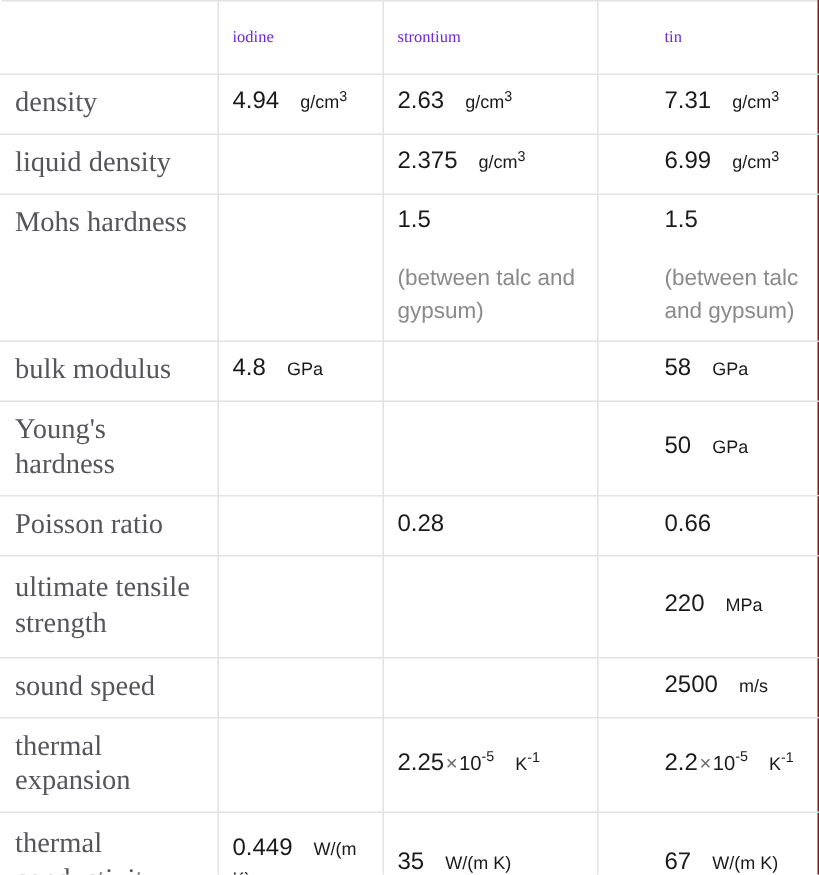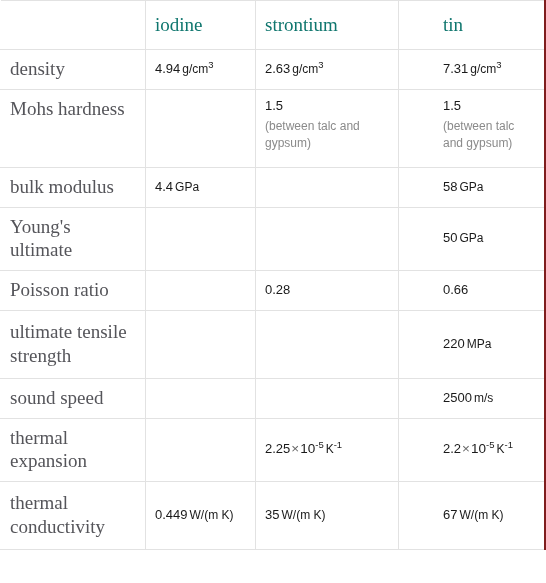--- a/index.html
+++ b/index.html
@@ -37,30 +37,30 @@
     vertical-align: middle;
     text-align: left;
     font-weight: normal;
   }
   table.props th:first-child,
   table.props td:first-child {
     border-left: 1px solid #ffffff;
   }
   table.props th:last-child,
   table.props td:last-child {
-    border-right: 3px solid #7f1d1d;
+    border-right: 1px solid #7f1d1d;
     padding-left: 44px;
   }
 
   
   thead th {
     text-align: center;
     font-family: "Liberation Serif", serif;
-    font-size: 19px;
-    color: #0f766e;
+    font-size: 11px;
+    color: #6d28d9;
     height: 33px;
     padding-top: 6px;
     padding-bottom: 6px;
   }
   thead th.corner {
     border-right: 1px solid #e2e2e2;
   }
 
   
   td.rowlabel {
@@ -72,40 +72,40 @@
 
   
   td.val {
     font-family: "Liberation Sans", sans-serif;
     font-size: 13.5px;
     color: #1a1a1a;
     line-height: 1.3;
   }
   td.val .unit {
     font-size: 12px;
-    margin-left: 2px;
+    margin-left: 14px;
   }
   td.val .num {
-    font-size: 13px;
+    font-size: 16px;
   }
   sup {
     font-size: 9.5px;
     vertical-align: super;
     line-height: 0;
   }
   .times {
     color: #666;
     padding: 0 1px;
   }
   .note {
     display: block;
-    font-size: 12px;
+    font-size: 15px;
     color: #8a8a8a;
     line-height: 1.45;
-    margin-top: 3px;
+    margin-top: 18px;
   }
   tr.tall td { height: 52px; }
   tr.mohs td { height: 62px; vertical-align: top; }
   tr.mohs td.rowlabel { vertical-align: top; }
 </style>
 </head>
 <body>
 
 <div class="page">
 
@@ -124,34 +124,40 @@
         <th>tin</th>
       </tr>
     </thead>
     <tbody>
         <tr>
           <td class="rowlabel">density</td>
           <td class="val"><span class="num">4.94</span><span class="unit">g/cm<sup>3</sup></span></td>
           <td class="val"><span class="num">2.63</span><span class="unit">g/cm<sup>3</sup></span></td>
           <td class="val"><span class="num">7.31</span><span class="unit">g/cm<sup>3</sup></span></td>
         </tr>
+        <tr>
+          <td class="rowlabel">liquid density</td>
+          <td class="val"></td>
+          <td class="val"><span class="num">2.375</span><span class="unit">g/cm<sup>3</sup></span></td>
+          <td class="val"><span class="num">6.99</span><span class="unit">g/cm<sup>3</sup></span></td>
+        </tr>
         <tr class="mohs">
           <td class="rowlabel">Mohs hardness</td>
           <td class="val"></td>
           <td class="val"><span class="num">1.5</span><span class="note">(between talc and gypsum)</span></td>
           <td class="val"><span class="num">1.5</span><span class="note">(between talc and gypsum)</span></td>
         </tr>
         <tr>
           <td class="rowlabel">bulk modulus</td>
-          <td class="val"><span class="num">4.4</span><span class="unit">GPa</span></td>
+          <td class="val"><span class="num">4.8</span><span class="unit">GPa</span></td>
           <td class="val"></td>
           <td class="val"><span class="num">58</span><span class="unit">GPa</span></td>
         </tr>
         <tr>
-          <td class="rowlabel">Young's ultimate</td>
+          <td class="rowlabel">Young's hardness</td>
           <td class="val"></td>
           <td class="val"></td>
           <td class="val"><span class="num">50</span><span class="unit">GPa</span></td>
         </tr>
         <tr>
           <td class="rowlabel">Poisson ratio</td>
           <td class="val"></td>
           <td class="val"><span class="num">0.28</span></td>
           <td class="val"><span class="num">0.66</span></td>
         </tr>

